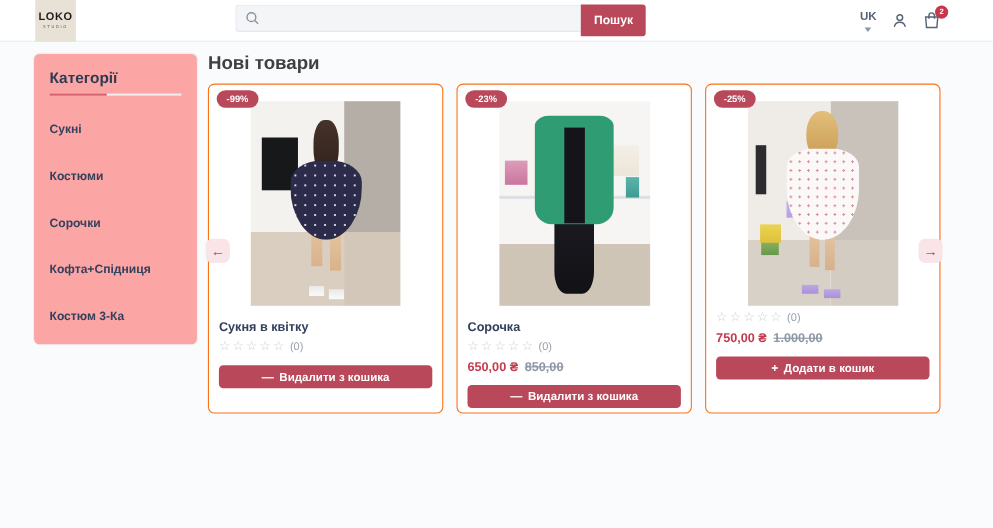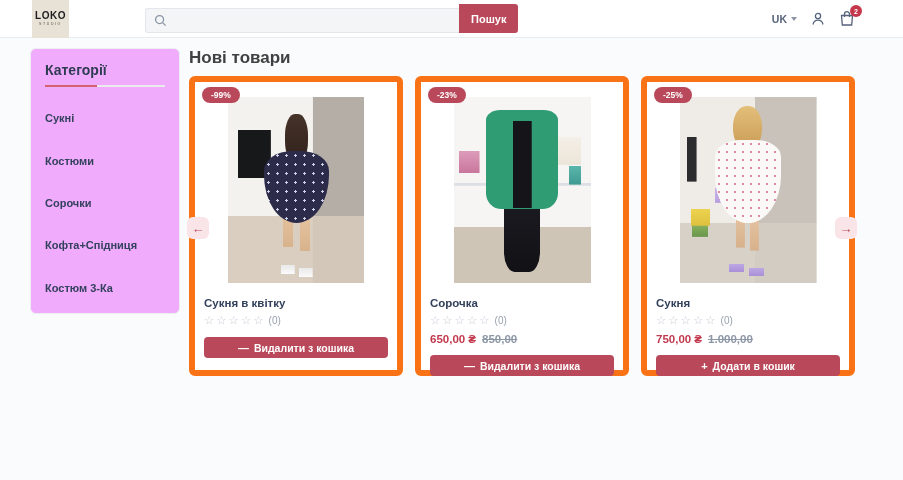--- a/index.html
+++ b/index.html
@@ -7,73 +7,73 @@
   body {
     font-family:"Liberation Sans","DejaVu Sans",sans-serif;
     background:#fafbfc;
     color:#2e3b52;
     position:relative;
     overflow:hidden;
   }
   
   .header {
     height:38px; background:#ffffff; border-bottom:1px solid #e8ecf1;
-    display:flex; align-items:center; position:relative; z-index:5;
+    display:flex; align-items:center; position:relative; z-index:5;gap:48px;
   }
   .logo {
     width:37px; height:38px; background:#e8e2d6; margin-left:32px;
     display:flex; flex-direction:column; align-items:center; justify-content:center;
     cursor:pointer; flex:none;
   }
   .logo-title { font-size:10px; font-weight:bold; letter-spacing:0.5px; color:#1d1d1f; line-height:10px; }
   .logo-sub { font-size:3.5px; letter-spacing:1.6px; color:#4c4a45; margin-top:1.5px; }
-  .search-wrap { display:flex; align-items:flex-end; margin-left:76px; }
+  .search-wrap { display:flex; align-items:flex-start; margin-left:97px; }
   .search-box {
     width:314px; height:25px; background:#f3f5f7; border:1px solid #e3e7ec;
     border-right:none; border-radius:3px 0 0 3px; display:flex; align-items:center; padding-left:8px;
   }
   .search-box svg { flex:none; }
   .search-input {
     border:none; outline:none; background:transparent; flex:1 1 auto;
     font-size:11px; color:#44506a; padding:0 6px; min-width:0;
   }
   .search-btn {
     height:29px; padding:0 12px; background:#b9495a; color:#fff; border:none;
     border-radius:0 3px 3px 0; font-size:11px; font-weight:bold; cursor:pointer;
     font-family:inherit;
   }
   .header-right { margin-left:auto; margin-right:48px; display:flex; align-items:center; gap:13px; }
-  .lang { display:flex; align-items:center; gap:4px; cursor:pointer; }
+  .lang { display:flex; align-items:center; gap:4px; cursor:pointer;flex-direction:column; }
   .lang-label { font-size:10.5px; font-weight:bold; color:#55627a; }
   .chev { width:0; height:0; border-left:3.5px solid transparent; border-right:3.5px solid transparent; border-top:4px solid #8b95a6; }
   .hicon { cursor:pointer; display:flex; position:relative; }
   .cart-badge {
     position:absolute; top:-5px; right:-7px; min-width:12px; height:12px; border-radius:7px;
     background:#c5384c; color:#fff; font-size:7px; font-weight:bold;
     display:flex; align-items:center; justify-content:center; padding:0 2px;
   }
   
   .sidebar {
     position:absolute; left:30px; top:48px; width:150px;
-    background:#f0abfc; border:1px solid #eceef2; border-radius:6px;
+    background:#fca5a5; border:1px solid #eceef2; border-radius:6px;
     padding:13px 14px 14px;
   }
   .sidebar-title { font-size:14px; font-weight:bold; color:#2e3b52; }
   .sidebar-line { height:2px; background:#e9ebef; margin-top:7px; margin-bottom:9px; position:relative; }
   .sidebar-line span { position:absolute; left:0; top:0; height:2px; width:52px; background:#d3626f; display:block; }
   .cat-item {
     list-style:none; font-size:11px; font-weight:bold; color:#33415c;
     padding:5.2px 0; cursor:pointer;margin-top:20px;
   }
   
   .main { position:absolute; left:189px; top:48px; width:668px; }
   .main-title { font-size:17px; font-weight:bold; color:#404040; }
   .products-row { display:flex; gap:12px; margin-top:8px; position:relative; }
   .card {
-    width:214px; height:300px; background:#fff; border:6px solid #f97316;
+    width:214px; height:300px; background:#fff; border:1px solid #f97316;
     border-radius:6px; padding:8px 9px; position:relative; flex:none;
   }
   .badge {
     position:absolute; top:5px; left:7px; z-index:3;
     background:#b9495a; color:#fff; font-size:8.5px; font-weight:bold;
     padding:3px 9px; border-radius:10px;
   }
   .product-img {
     position:relative; width:137px; height:186px; margin:7px auto 0;
     background:#efedea; overflow:hidden; cursor:pointer;
@@ -251,21 +251,20 @@
     </div>
     <button class="p-btn">
       <span class="btn-icon">—</span>
       <span>Видалити з кошика</span>
     </button>
   </div>
 
   <div class="card">
     <span class="badge">-25%</span>
     <div class="product-img" data-img="2"></div>
-    <div class="p-title">Сукня</div>
     <div class="p-stars">
       <span>☆☆☆☆☆</span><span class="p-count">(0)</span>
     </div>
     <div class="p-prices">
       <span class="p-price">750,00 ₴</span><span class="p-old">1.000,00</span>
     </div>
     <button class="p-btn">
       <span class="btn-icon">+</span>
       <span>Додати в кошик</span>
     </button>

